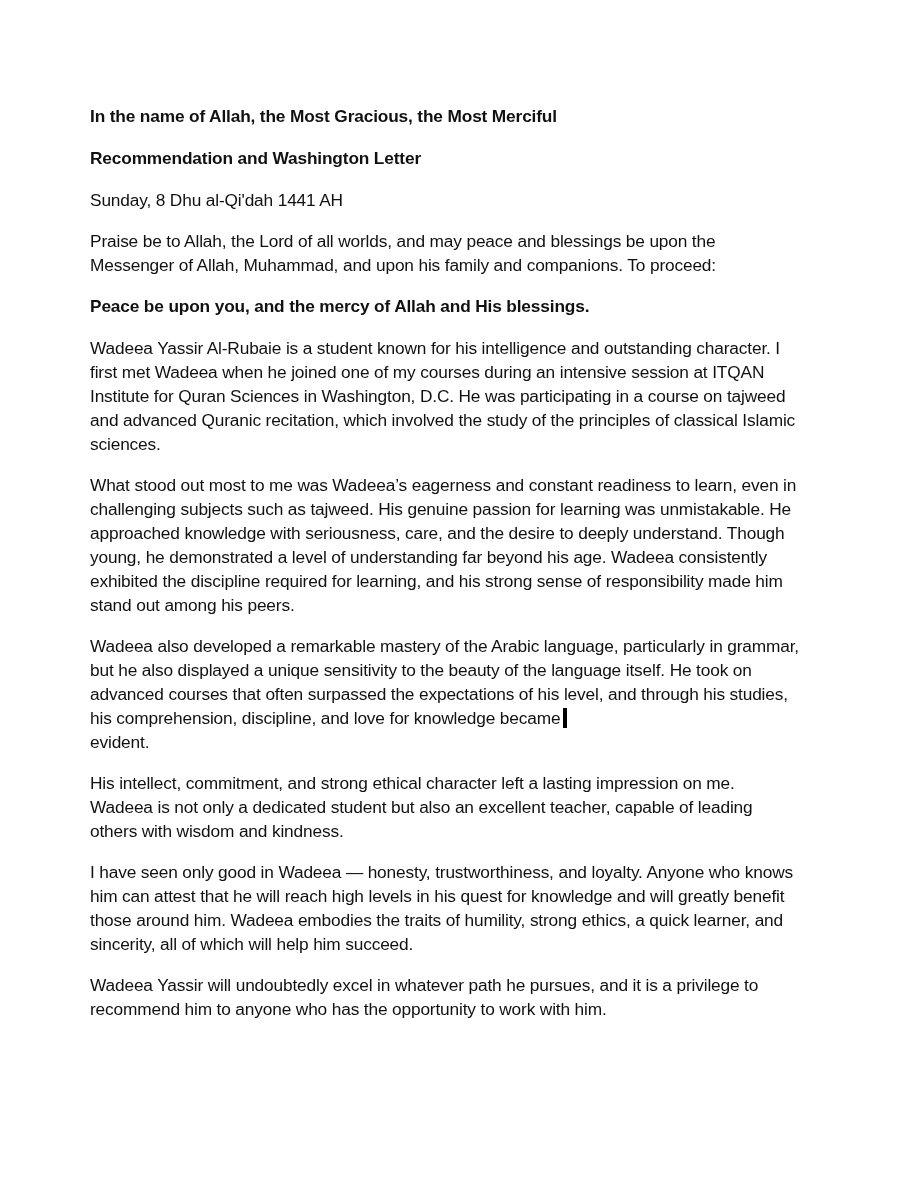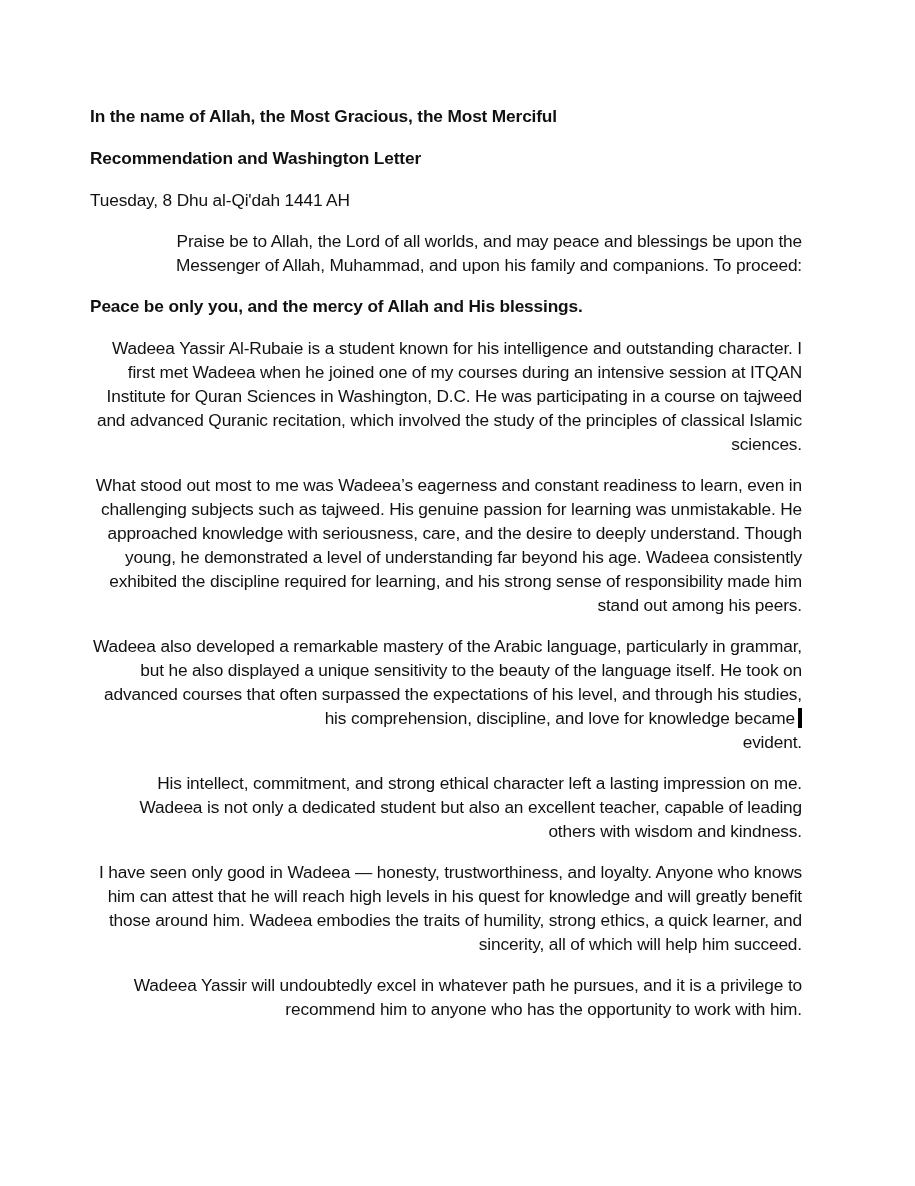--- a/index.html
+++ b/index.html
@@ -24,39 +24,39 @@
     p {
       margin: 0;
       font-size: 17.3px;
       line-height: 24px;
       letter-spacing: -0.15px;
     }
     .bold { font-weight: bold; }
     .p-heading1 { margin-bottom: 18px; }
     .p-heading2 { margin-bottom: 18px; }
     .p-date { margin-bottom: 17px; }
-    .p-block { margin-bottom: 17px; text-align: right; }
+    .p-block { margin-bottom: 17px; }
     .p-greeting { margin-bottom: 18px; }
     .cursor {
       display: inline-block;
       width: 4px;
       height: 20px;
       background: #000;
       vertical-align: -4px;
       margin-left: 3px;
     }
   </style>
 </head>
 <body>
 
 <div class="page">
   <p class="bold p-heading1">In the name of Allah, the Most Gracious, the Most Merciful</p>
   <p class="bold p-heading2">Recommendation and Washington Letter</p>
-  <p class="p-date">Tuesday, 8 Dhu al-Qi'dah 1441 AH</p>
+  <p class="p-date">Sunday, 8 Dhu al-Qi'dah 1441 AH</p>
   <p class="p-block">Praise be to Allah, the Lord of all worlds, and may peace and blessings be upon the Messenger of Allah, Muhammad, and upon his family and companions. To proceed:</p>
-  <p class="bold p-greeting">Peace be only you, and the mercy of Allah and His blessings.</p>
+  <p class="bold p-greeting">Peace be upon you, and the mercy of Allah and His blessings.</p>
   <p class="p-block">Wadeea Yassir Al-Rubaie is a student known for his intelligence and outstanding character. I first met Wadeea when he joined one of my courses during an intensive session at ITQAN Institute for Quran Sciences in Washington, D.C. He was participating in a course on tajweed and advanced Quranic recitation, which involved the study of the principles of classical Islamic sciences.</p>
   <p class="p-block">What stood out most to me was Wadeea’s eagerness and constant readiness to learn, even in challenging subjects such as tajweed. His genuine passion for learning was unmistakable. He approached knowledge with seriousness, care, and the desire to deeply understand. Though young, he demonstrated a level of understanding far beyond his age. Wadeea consistently exhibited the discipline required for learning, and his strong sense of responsibility made him stand out among his peers.</p>
   <p class="p-block"><span>Wadeea also developed a remarkable mastery of the Arabic language, particularly in grammar, but he also displayed a unique sensitivity to the beauty of the language itself. He took on advanced courses that often surpassed the expectations of his level, and through his studies, his comprehension, discipline, and love for knowledge became</span><span class="cursor"></span><br><span>evident.</span></p>
   <p class="p-block">His intellect, commitment, and strong ethical character left a lasting impression on me. Wadeea is not only a dedicated student but also an excellent teacher, capable of leading others with wisdom and kindness.</p>
   <p class="p-block">I have seen only good in Wadeea — honesty, trustworthiness, and loyalty. Anyone who knows him can attest that he will reach high levels in his quest for knowledge and will greatly benefit those around him. Wadeea embodies the traits of humility, strong ethics, a quick learner, and sincerity, all of which will help him succeed.</p>
   <p class="p-block">Wadeea Yassir will undoubtedly excel in whatever path he pursues, and it is a privilege to recommend him to anyone who has the opportunity to work with him.</p>
 </div>
 
 </body></html>

